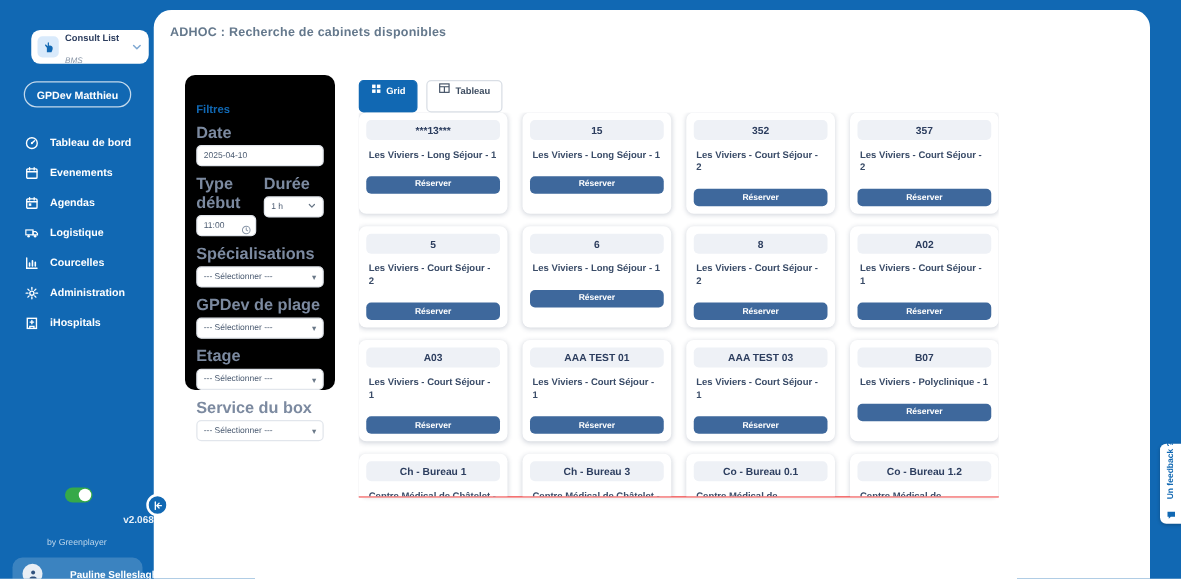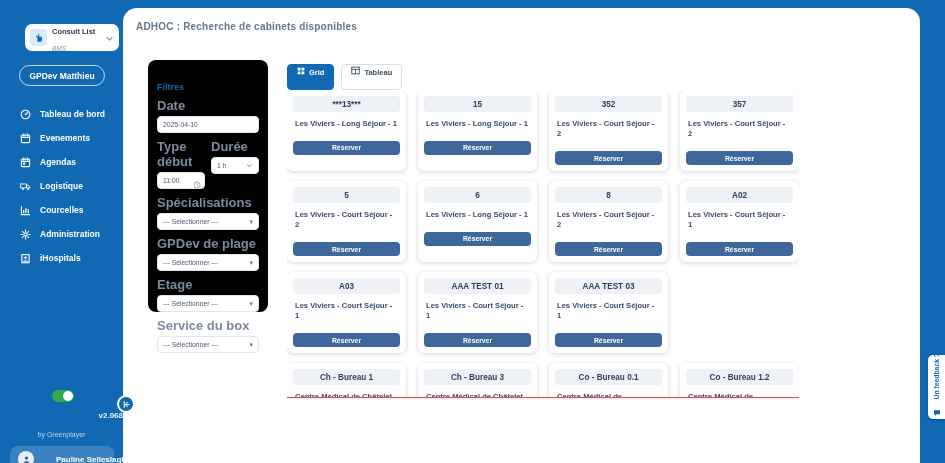--- a/index.html
+++ b/index.html
@@ -300,20 +300,21 @@
       <div class="card-row">
         <div class="card"><div class="card-title">5</div><div class="card-sub">Les Viviers - Court Séjour - 2</div><button class="card-btn">Réserver</button></div>
         <div class="card"><div class="card-title">6</div><div class="card-sub">Les Viviers - Long Séjour - 1</div><button class="card-btn">Réserver</button></div>
         <div class="card"><div class="card-title">8</div><div class="card-sub">Les Viviers - Court Séjour - 2</div><button class="card-btn">Réserver</button></div>
         <div class="card"><div class="card-title">A02</div><div class="card-sub">Les Viviers - Court Séjour - 1</div><button class="card-btn">Réserver</button></div>
       </div>
       <div class="card-row">
         <div class="card"><div class="card-title">A03</div><div class="card-sub">Les Viviers - Court Séjour - 1</div><button class="card-btn">Réserver</button></div>
         <div class="card"><div class="card-title">AAA TEST 01</div><div class="card-sub">Les Viviers - Court Séjour - 1</div><button class="card-btn">Réserver</button></div>
         <div class="card"><div class="card-title">AAA TEST 03</div><div class="card-sub">Les Viviers - Court Séjour - 1</div><button class="card-btn">Réserver</button></div>
+        <div class="card"><div class="card-title">B07</div><div class="card-sub">Les Viviers - Polyclinique - 1</div><button class="card-btn">Réserver</button></div>
       </div>
       <div class="card-row">
         <div class="card">
           <div class="card-title">Ch - Bureau 1</div>
           <div class="card-sub">Centre Médical de Châtelet - Châtelet - 0</div>
         </div>
         <div class="card">
           <div class="card-title">Ch - Bureau 3</div>
           <div class="card-sub">Centre Médical de Châtelet - Châtelet - 0</div>
         </div>

